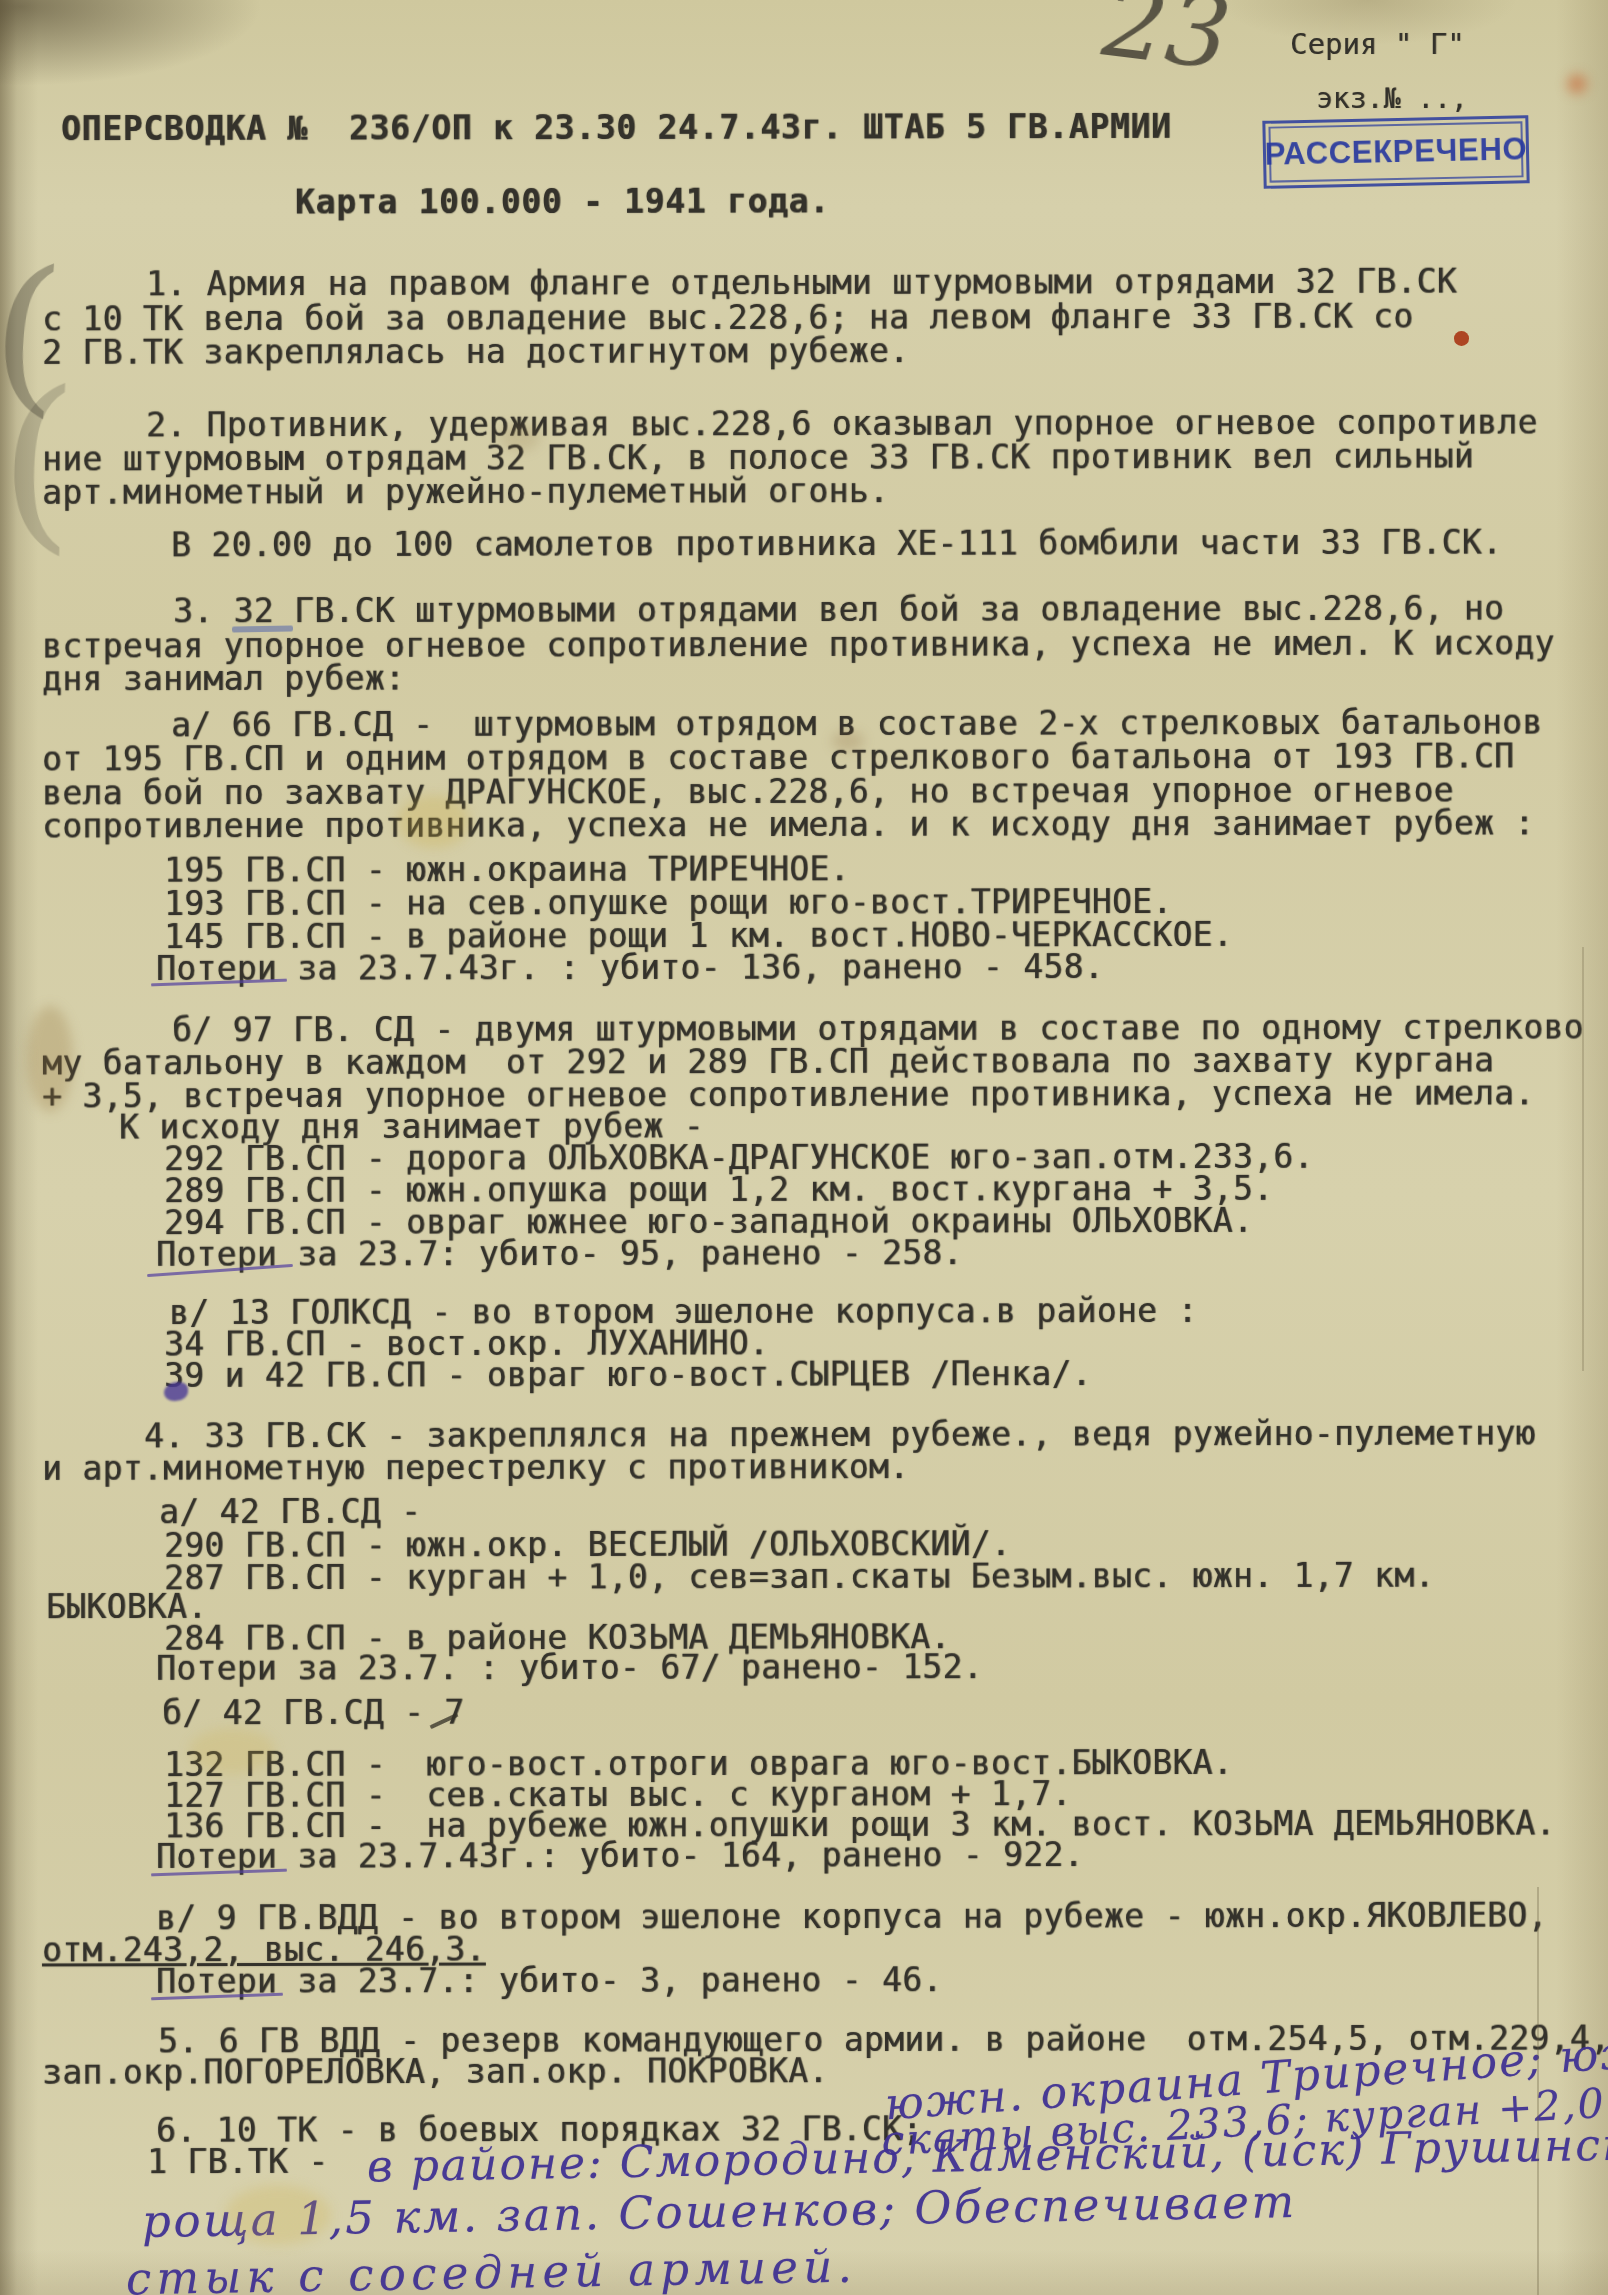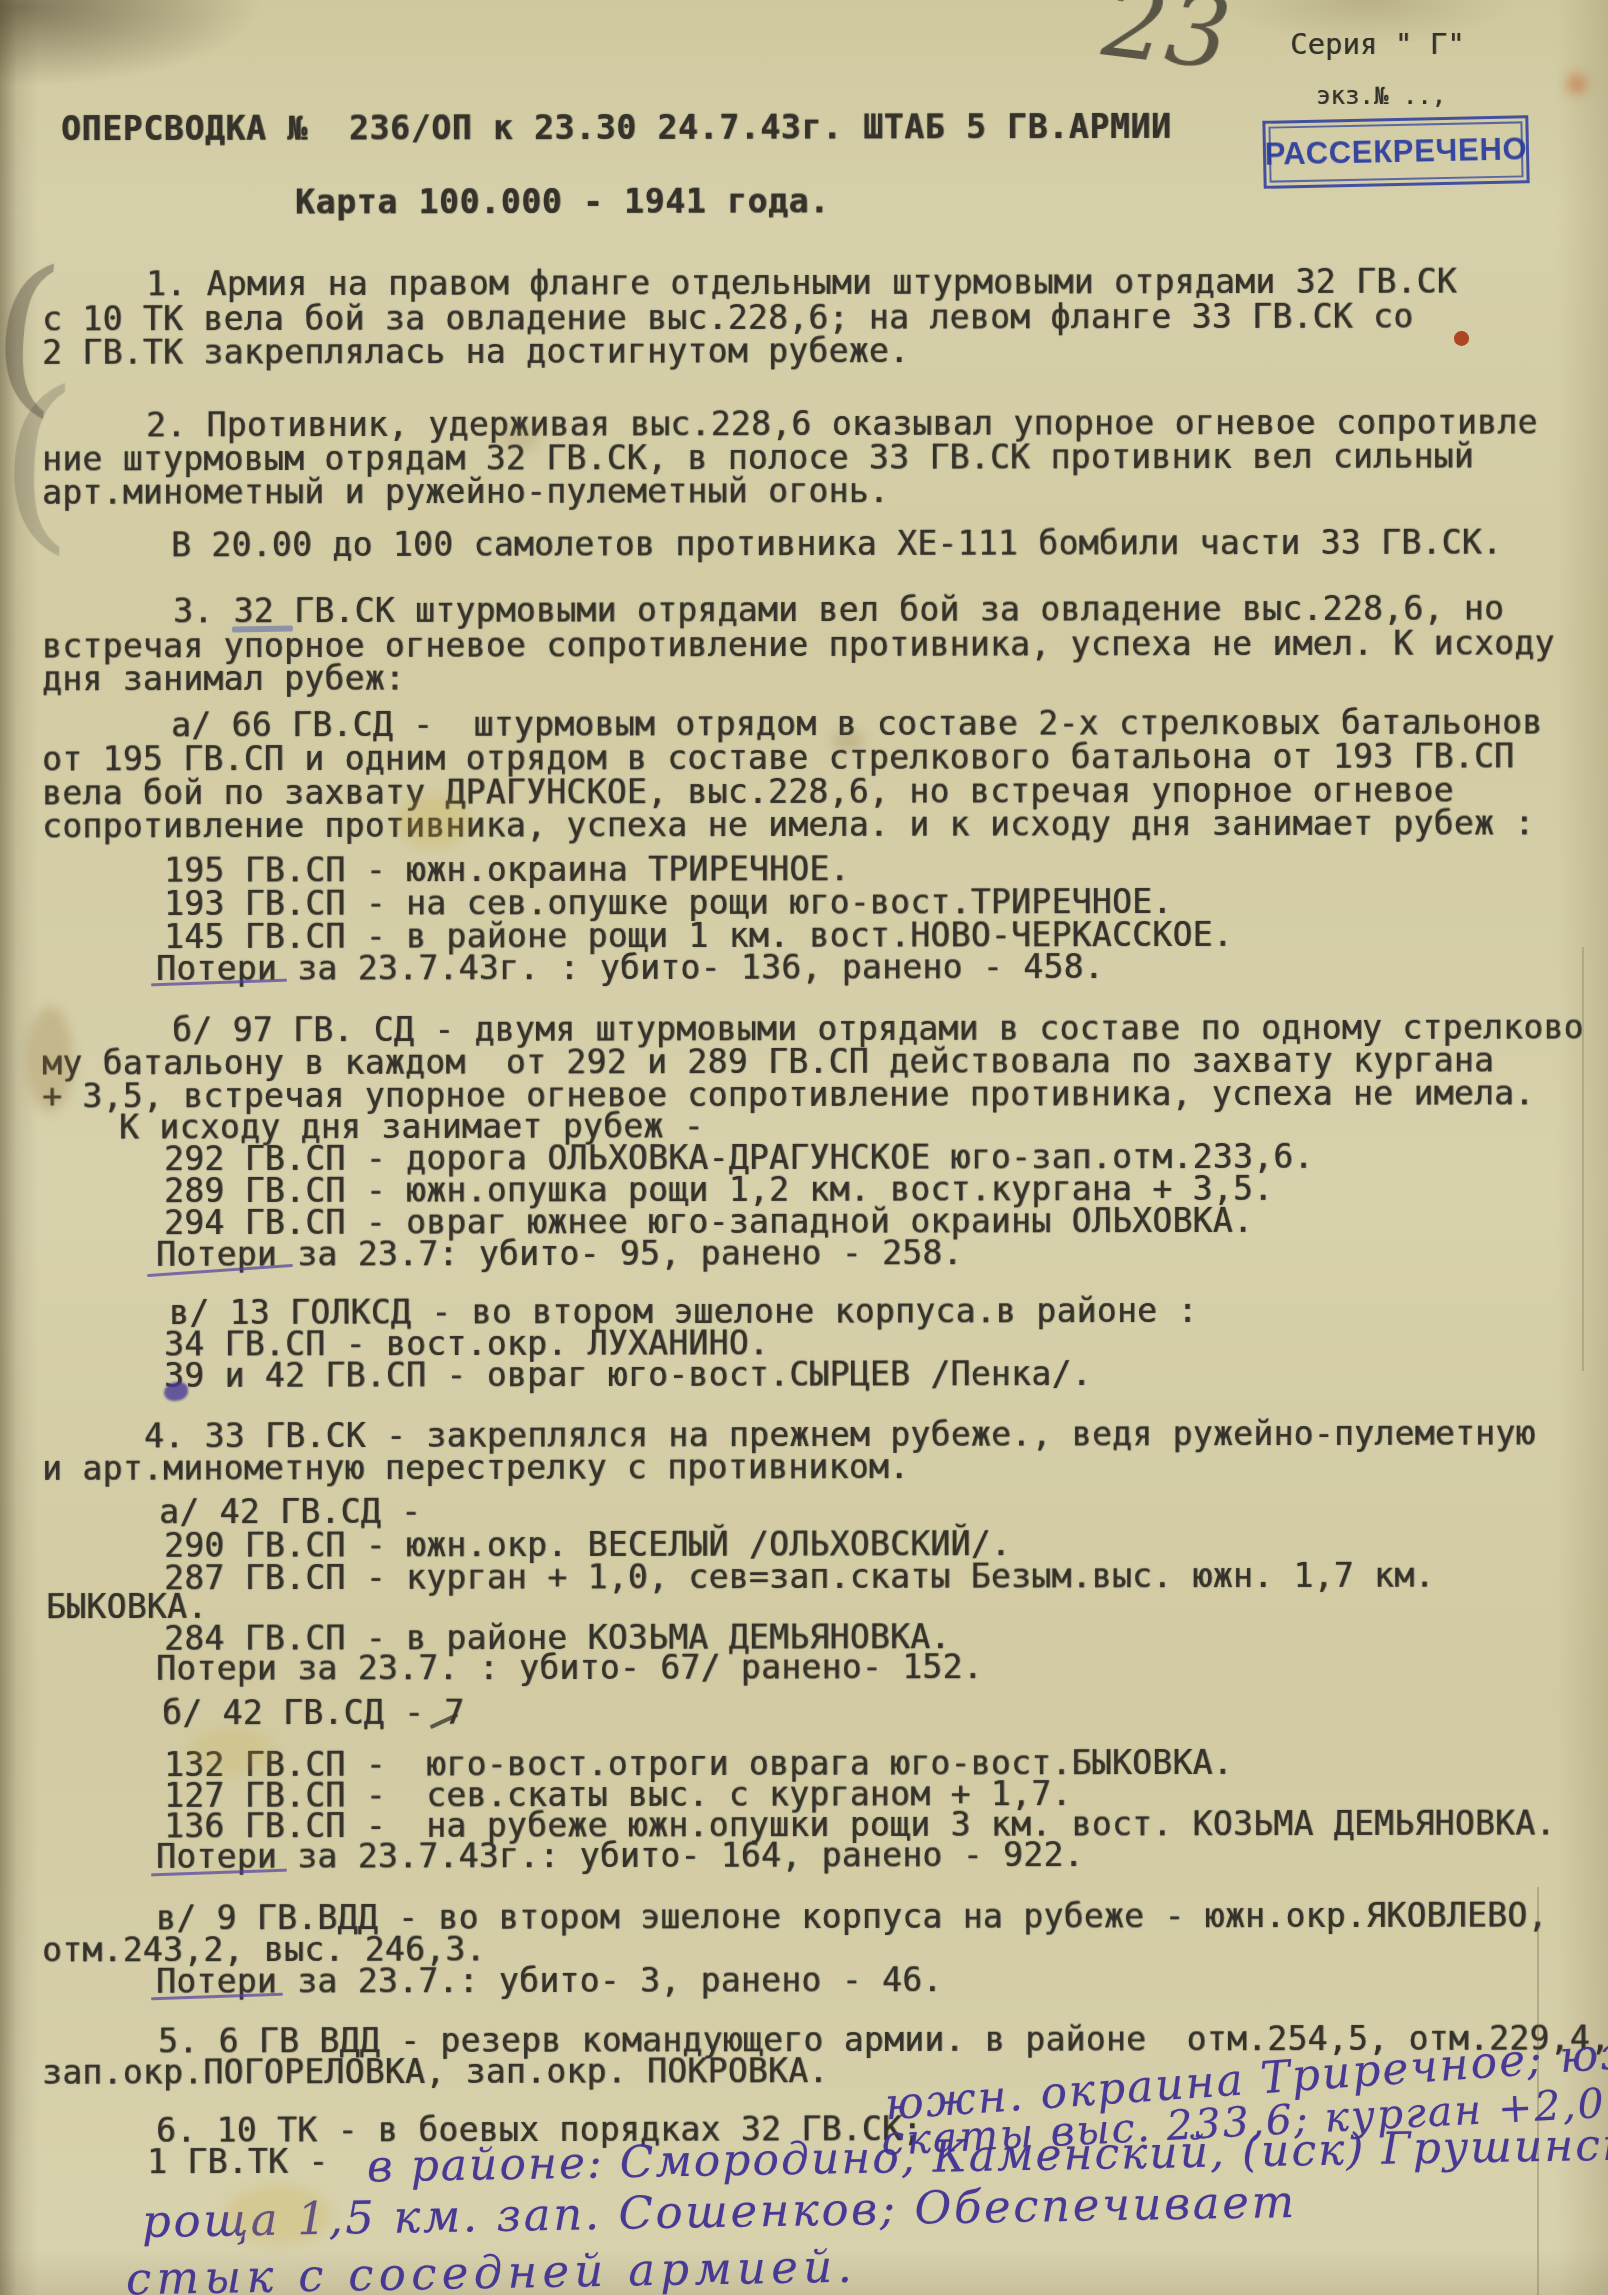--- a/index.html
+++ b/index.html
@@ -43,21 +43,21 @@
     transform:rotate(7deg);
     filter:blur(0.3px);
   }
   .corner-typed{
     position:absolute;
     font-family:"DejaVu Sans Mono",monospace;color:#34322b;
     white-space:pre;text-shadow:0.7px 0 0.7px rgba(52,48,38,.55);
     filter:blur(0.2px);
   }
   #series{left:1290px;top:26.5px;font-size:29px;}
-  #copy{left:1316px;top:82px;font-size:24px;}
+  #copy{left:1316px;top:82px;font-size:28px;}
   .stamp{
     position:absolute;left:1263px;top:118px;width:260px;height:62px;
     border:3.3px solid rgba(40,58,158,.85);
     transform:rotate(-1.2deg);
     display:flex;align-items:center;justify-content:center;
   }
   .stamp::before{
     content:"";position:absolute;inset:3.3px;border:2px solid rgba(40,58,158,.7);
   }
   .stamp-text{
@@ -126,21 +126,21 @@
       <div class="tline" style="left: 164px; top: 1560px;">287 ГВ.СП - курган + 1,0, сев=зап.скаты Безым.выс. южн. 1,7 км.</div>
       <div class="tline" style="left: 46px; top: 1590px;">БЫКОВКА.</div>
       <div class="tline" style="left: 164px; top: 1621px;">284 ГВ.СП - в районе КОЗЬМА ДЕМЬЯНОВКА.</div>
       <div class="tline" style="left: 156px; top: 1651px;">Потери за 23.7. : убито- 67/ ранено- 152.</div>
       <div class="tline" style="left: 162px; top: 1696px;">б/ 42 ГВ.СД - 7</div>
       <div class="tline" style="left: 164px; top: 1747px;">132 ГВ.СП -  юго-вост.отроги оврага юго-вост.БЫКОВКА.</div>
       <div class="tline" style="left: 164px; top: 1778px;">127 ГВ.СП -  сев.скаты выс. с курганом + 1,7.</div>
       <div class="tline" style="left: 164px; top: 1808px;">136 ГВ.СП -  на рубеже южн.опушки рощи 3 км. вост. КОЗЬМА ДЕМЬЯНОВКА.</div>
       <div class="tline" style="left: 156px; top: 1839px;">Потери за 23.7.43г.: убито- 164, ранено - 922.</div>
       <div class="tline" style="left: 156px; top: 1900px;">в/ 9 ГВ.ВДД - во втором эшелоне корпуса на рубеже - южн.окр.ЯКОВЛЕВО,</div>
-      <div class="tline" style="left: 42px; top: 1933px;">отм.243,2, выс. 246,3.</div>
+      <div class="tline" style="left: 42px; top: 1933px; text-decoration: underline;">отм.243,2, выс. 246,3.</div>
       <div class="tline" style="left: 156px; top: 1964px;">Потери за 23.7.: убито- 3, ранено - 46.</div>
       <div class="tline" style="left: 158px; top: 2023px;">5. 6 ГВ ВДД - резерв командующего армии. в районе  отм.254,5, отм.229,4,</div>
       <div class="tline" style="left: 42px; top: 2055px;">зап.окр.ПОГОРЕЛОВКА, зап.окр. ПОКРОВКА.</div>
       <div class="tline" style="left: 156px; top: 2113px;">6. 10 ТК - в боевых порядках 32 ГВ.СК;</div>
       <div class="tline" style="left: 147px; top: 2145px;">1 ГВ.ТК -</div>
     </div>
   <div id="hw-layer">
       <div class="hw" style="left: 884px; top: 2050px; font-size: 44px; letter-spacing: 2px; transform: rotate(-4deg);">южн. окраина Триречное; южн.</div>
       <div class="hw" style="left: 881px; top: 2098px; font-size: 41px; letter-spacing: 2px; transform: rotate(-3deg);">скаты выс. 233,6; курган +2,0</div>
       <div class="hw" style="left: 367px; top: 2129px; font-size: 44px; letter-spacing: 2px; transform: rotate(-1deg);">в районе: Смородино, Каменский, (иск) Грушинский</div>

